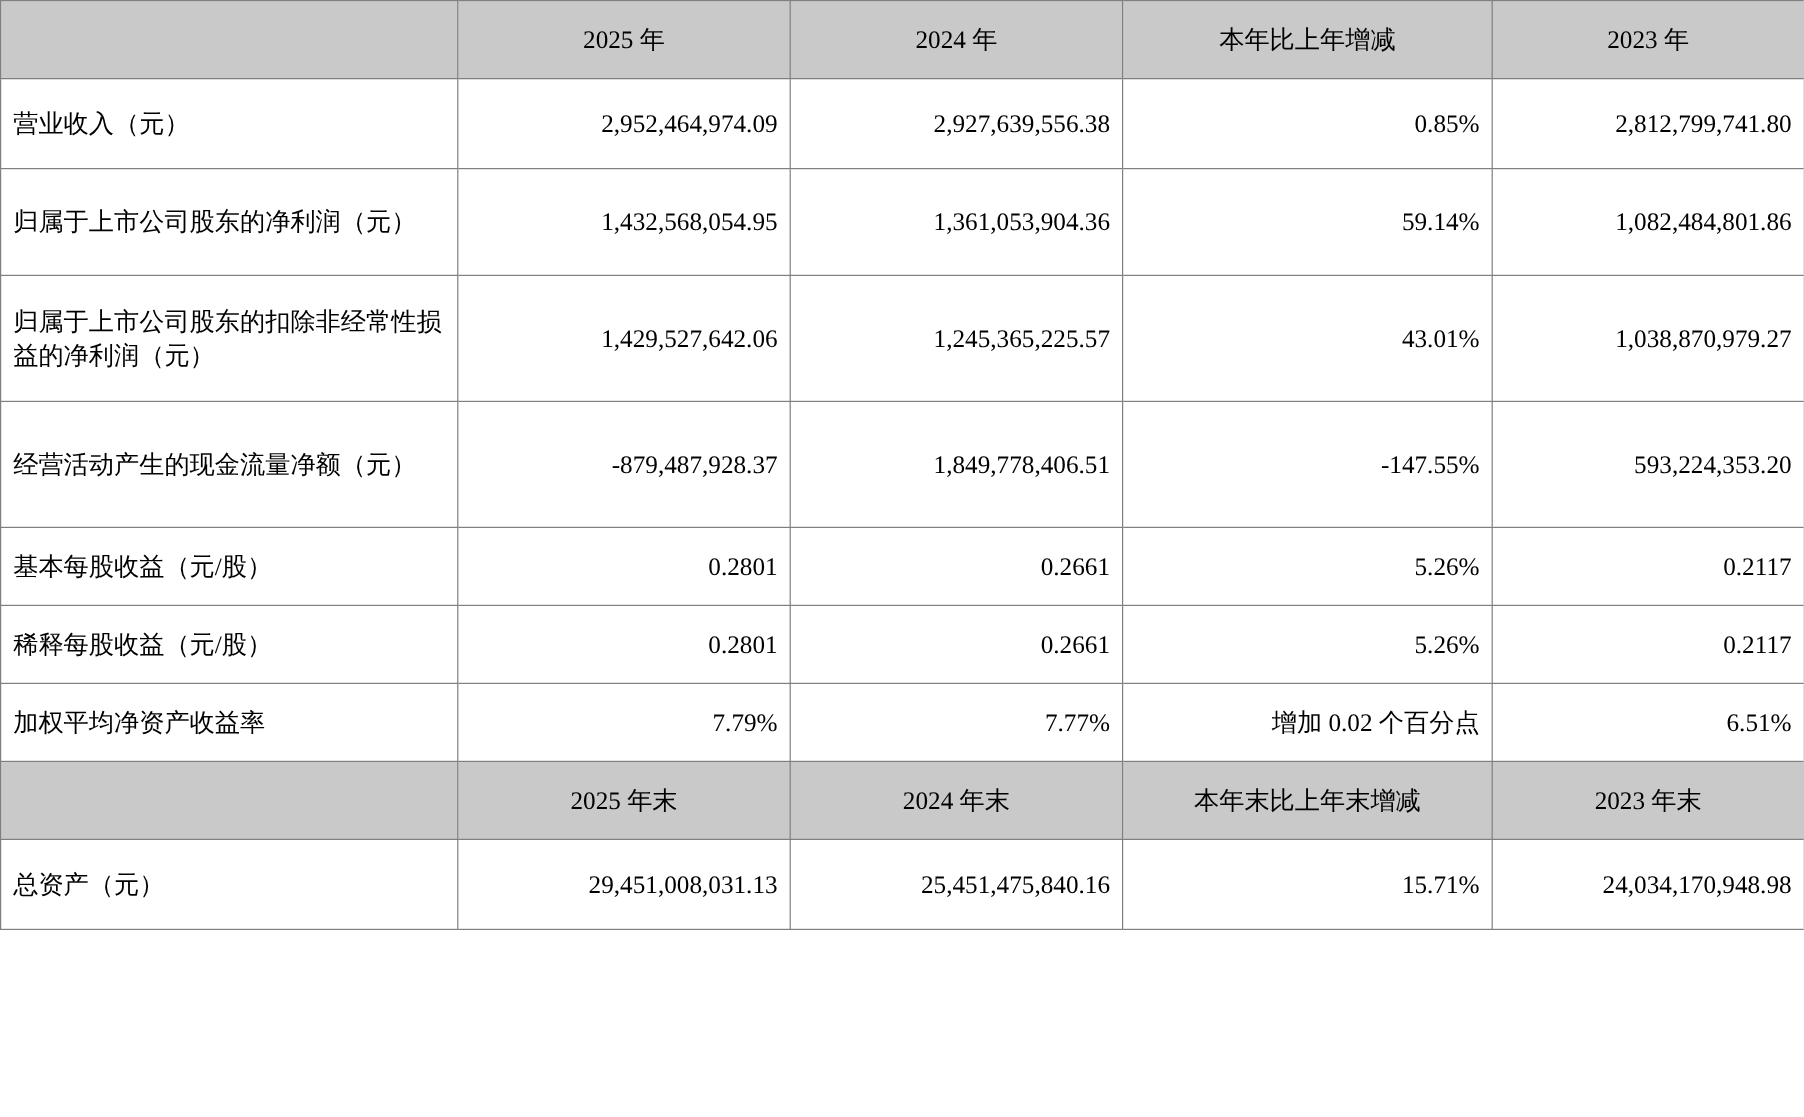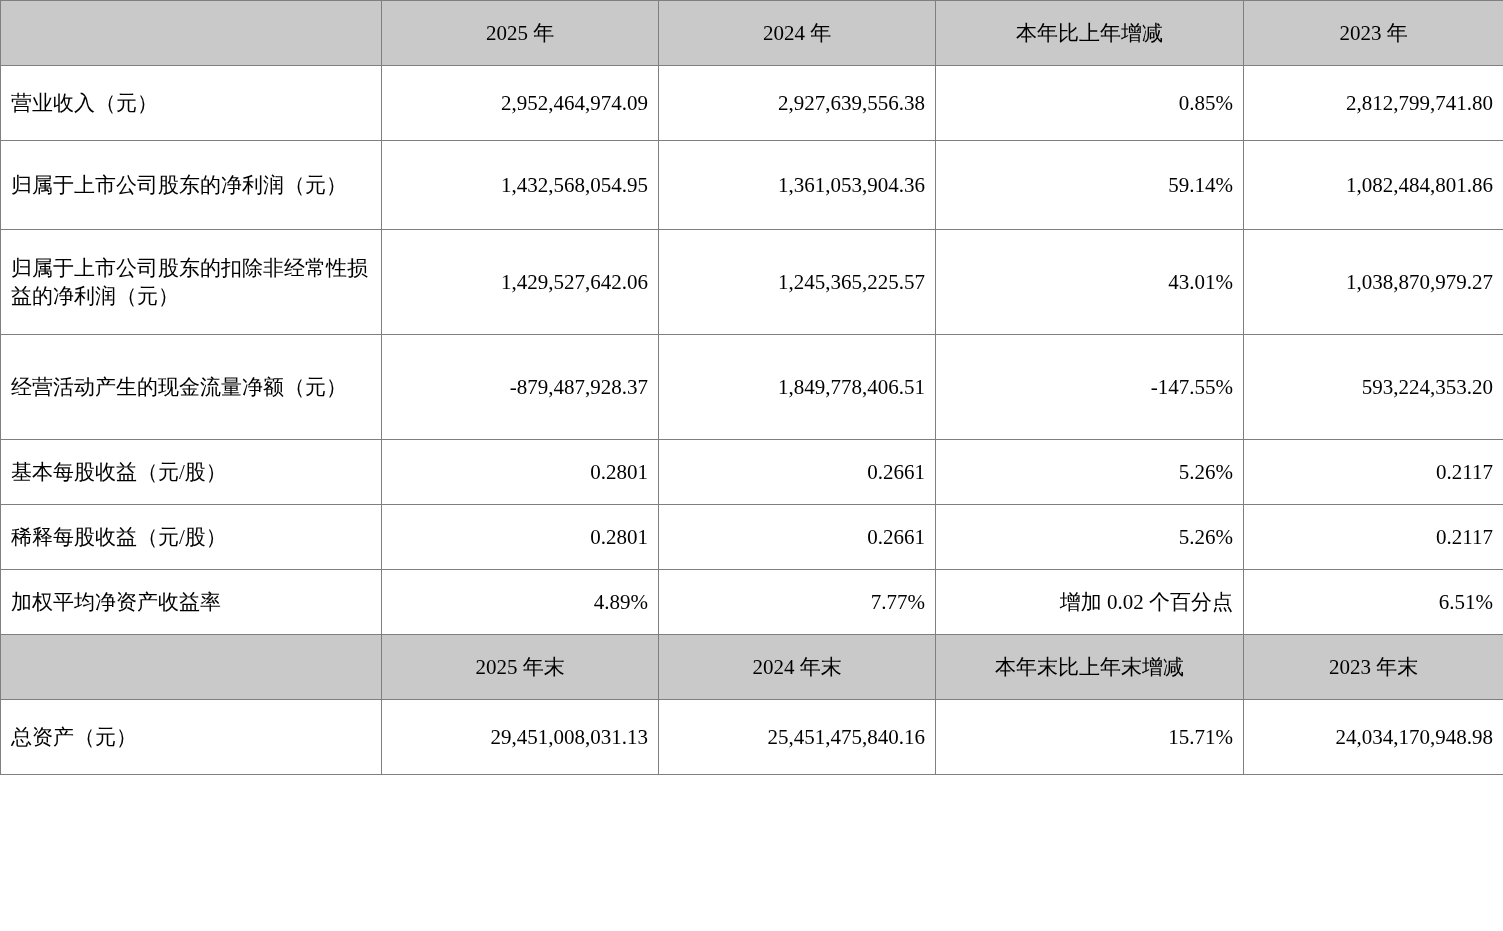--- a/index.html
+++ b/index.html
@@ -128,21 +128,21 @@
       <tr class="r-short">
         <td class="label">稀释每股收益（元/股）</td>
         <td class="num">0.2801</td>
         <td class="num">0.2661</td>
         <td class="num">5.26%</td>
         <td class="num">0.2117</td>
       </tr>
 
       <tr class="r-short">
         <td class="label">加权平均净资产收益率</td>
-        <td class="num">4.89%</td>
+        <td class="num">7.79%</td>
         <td class="num">7.77%</td>
         <td class="center">增加 0.02 个百分点</td>
         <td class="num">6.51%</td>
       </tr>
 
       <tr class="header">
         <td class="blank"></td>
         <td>2025 年末</td>
         <td>2024 年末</td>
         <td>本年末比上年末增减</td>

